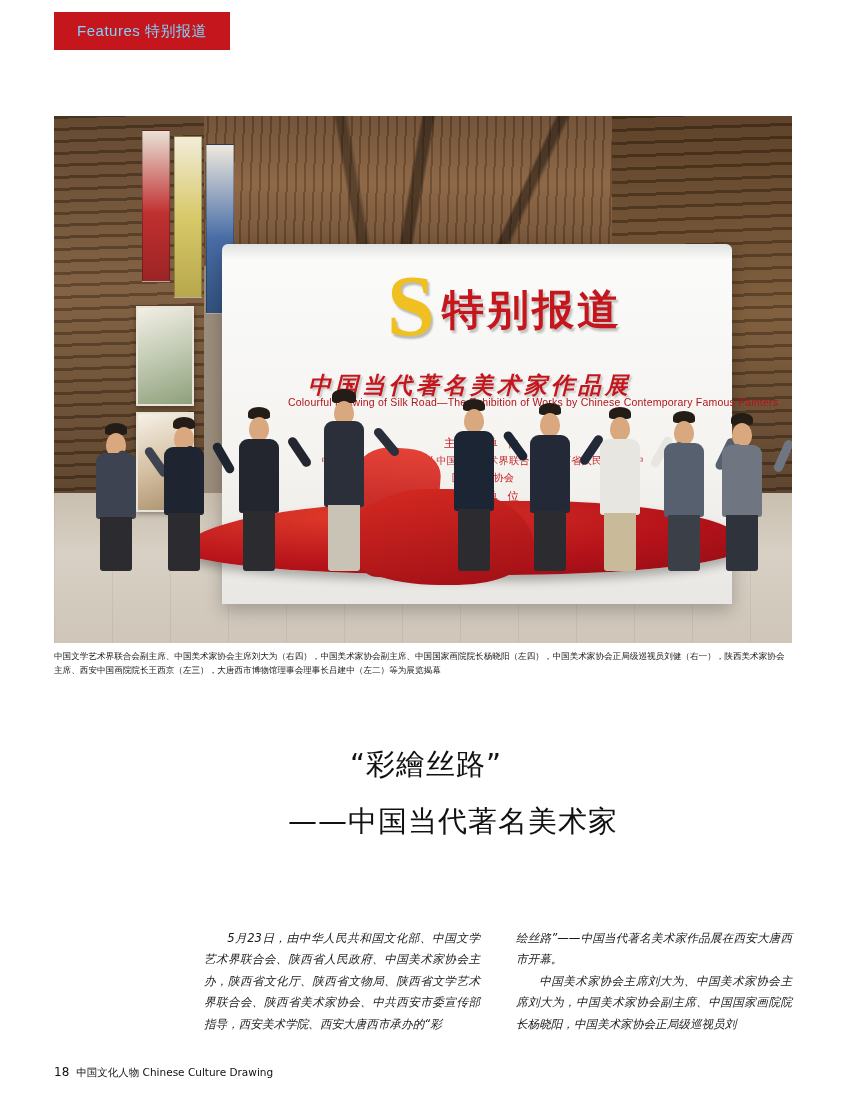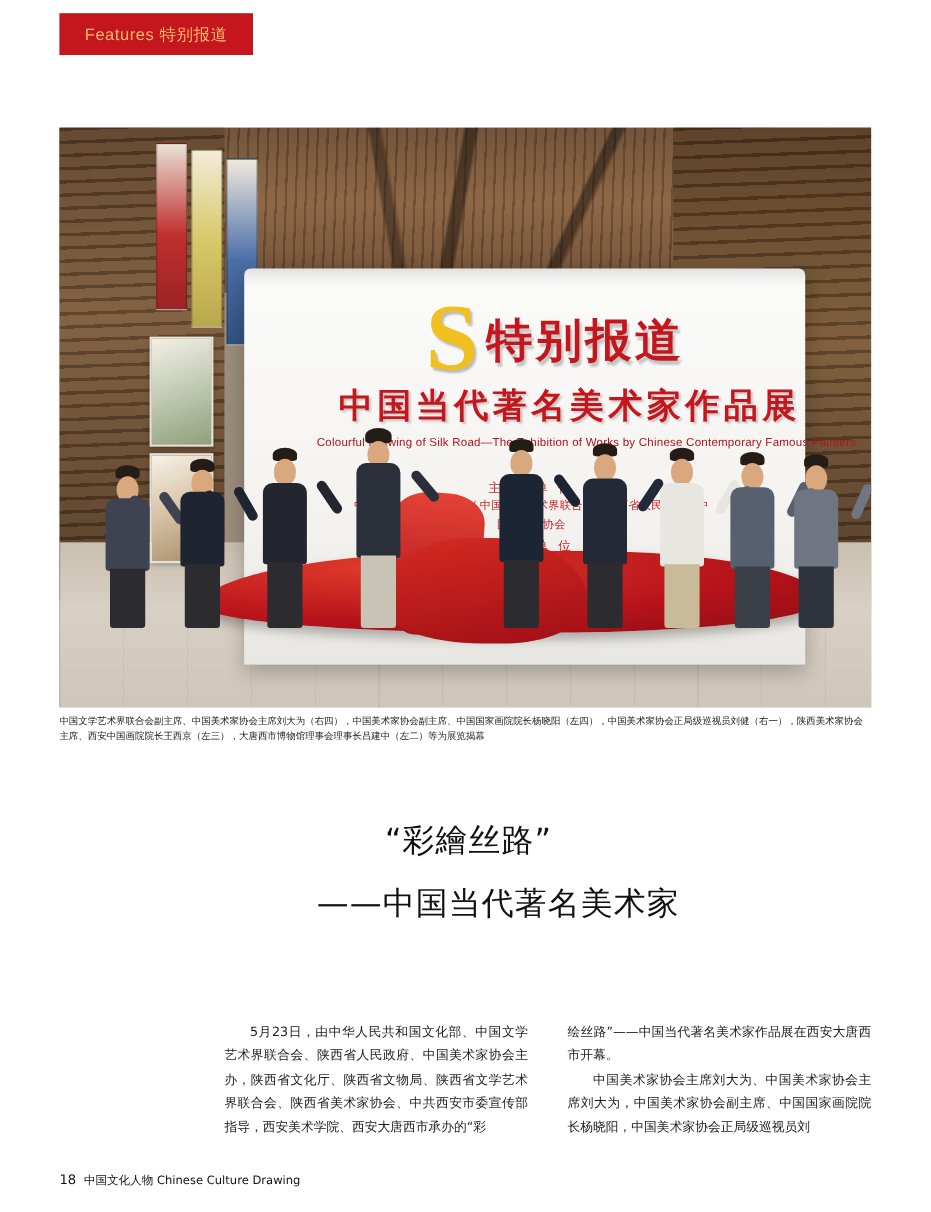--- a/index.html
+++ b/index.html
@@ -17,21 +17,21 @@
   }
 
   
   .section-tag {
     position: absolute;
     left: 54px;
     top: 12px;
     width: 176px;
     height: 38px;
     background: #c4161c;
-    color: #fdba74;
+    color: #7dd3fc;
     display: flex;
     align-items: center;
     justify-content: center;
     font-size: 15px;
     letter-spacing: 0.5px;
     white-space: nowrap;
   }
 
   
   .photo-wrap {
@@ -148,28 +148,29 @@
     font-size: 42px;
     font-weight: bold;
     color: #c4161c;
     letter-spacing: 3px;
     font-family: "DejaVu Sans", sans-serif;
     text-shadow: 2px 3px 2px rgba(0,0,0,0.22);
     white-space: nowrap;
   }
   .title-cn2 {
     position: absolute;
-    left: 86px; top: 104px;
-    font-size: 31px;
+    left: 86px; top: 126px;
+    font-size: 23px;
     font-weight: bold;
     color: #c4161c;
     letter-spacing: 4px;
     font-family: "DejaVu Sans", sans-serif;
     text-shadow: 2px 2px 2px rgba(0,0,0,0.2);
     white-space: nowrap;
+    font-style: italic;
   }
   .title-en {
     position: absolute;
     left: 66px; top: 152px;
     font-size: 10.5px;
     color: #b0151b;
     letter-spacing: 0.2px;
     white-space: nowrap;
   }
   .org-block {
@@ -300,21 +301,21 @@
     gap: 36px;
   }
   .col {
     width: 276px;
     font-size: 11.6px;
     line-height: 1.85;
     color: #1a1a1a;
     font-family: "DejaVu Sans", sans-serif;
     text-align: justify;
   }
-  .col p { margin: 0; }
+  .col p { margin: 0; font-style: italic; }
   .col p.indent { text-indent: 2em; }
 
   
   .footer {
     position: absolute;
     left: 54px;
     bottom: 22px;
     display: flex;
     align-items: baseline;
     gap: 7px;

